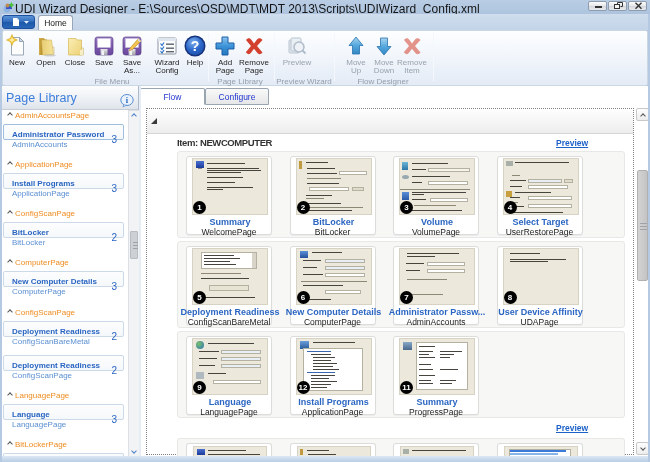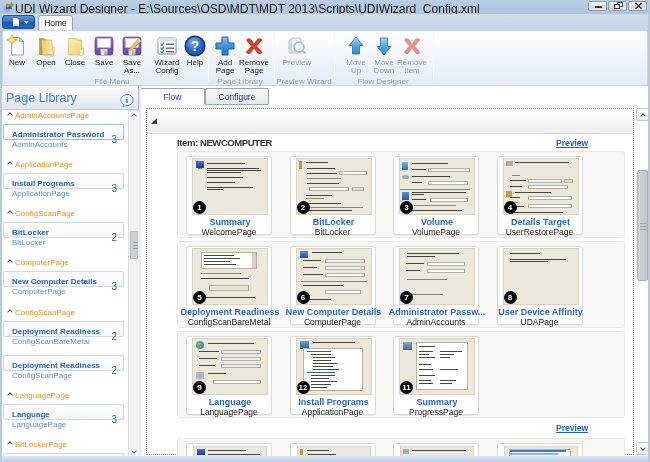--- a/index.html
+++ b/index.html
@@ -456,21 +456,21 @@
       <div class="tic" style="left:2px;top:32px;width:6px;height:6px;background:#c8a040"></div>
       <div class="ln" style="left:11px;top:33px;width:36px"></div>
       <div class="ln" style="left:6px;top:38px;width:10px"></div>
           <div class="wf" style="left:24px;top:37px;width:44px"></div>
       <div class="lnl" style="left:6px;top:43px;width:8px"></div>
       <div class="ln" style="left:6px;top:47px;width:14px"></div>
           <div class="wf" style="left:24px;top:45px;width:44px"></div>
       <div class="ln" style="left:9px;top:53px;width:50px"></div>
     </div>
         <div class="badge">4</div>
-        <div class="ct">Details Target</div>
+        <div class="ct">Select Target</div>
         <div class="cs">UserRestorePage</div>
       </div>
   </div>
   <div class="rowbox" style="top:155px">
     <div class="card c1">
         <div class="thumb" id="t5">
       <div class="wf" style="left:8px;top:3px;width:56px;height:17px"></div>
       <div class="ln" style="left:11px;top:6px;width:30px"></div>
           <div class="ln" style="left:11px;top:9px;width:36px"></div>
           <div class="ln" style="left:11px;top:12px;width:26px"></div>

